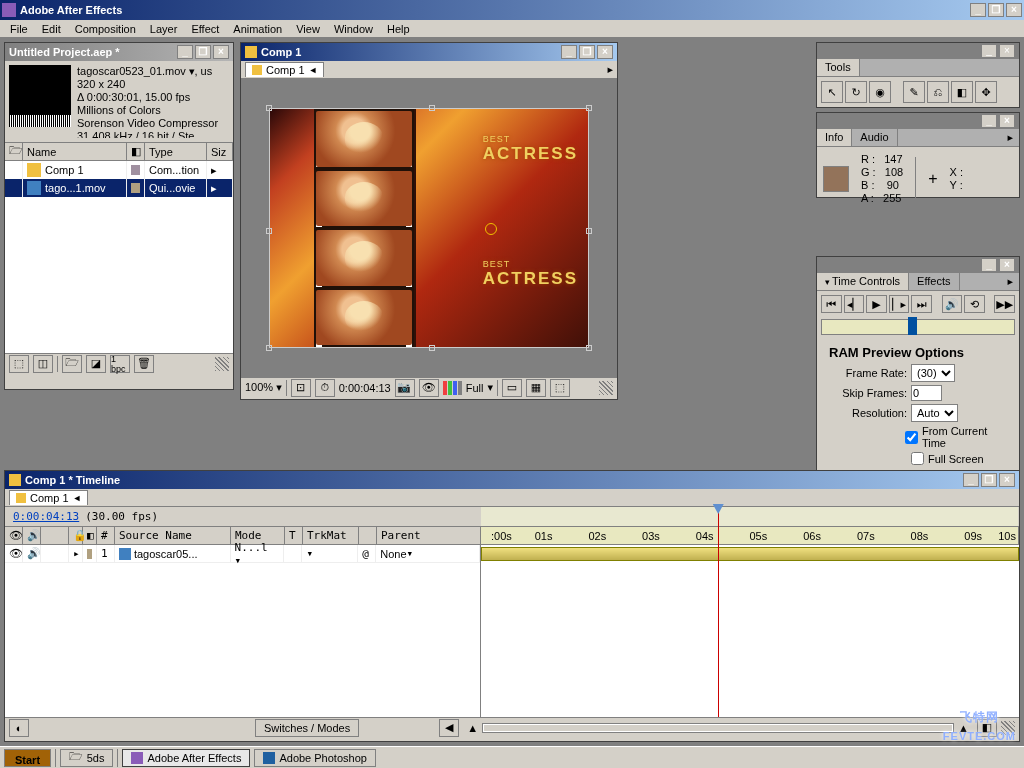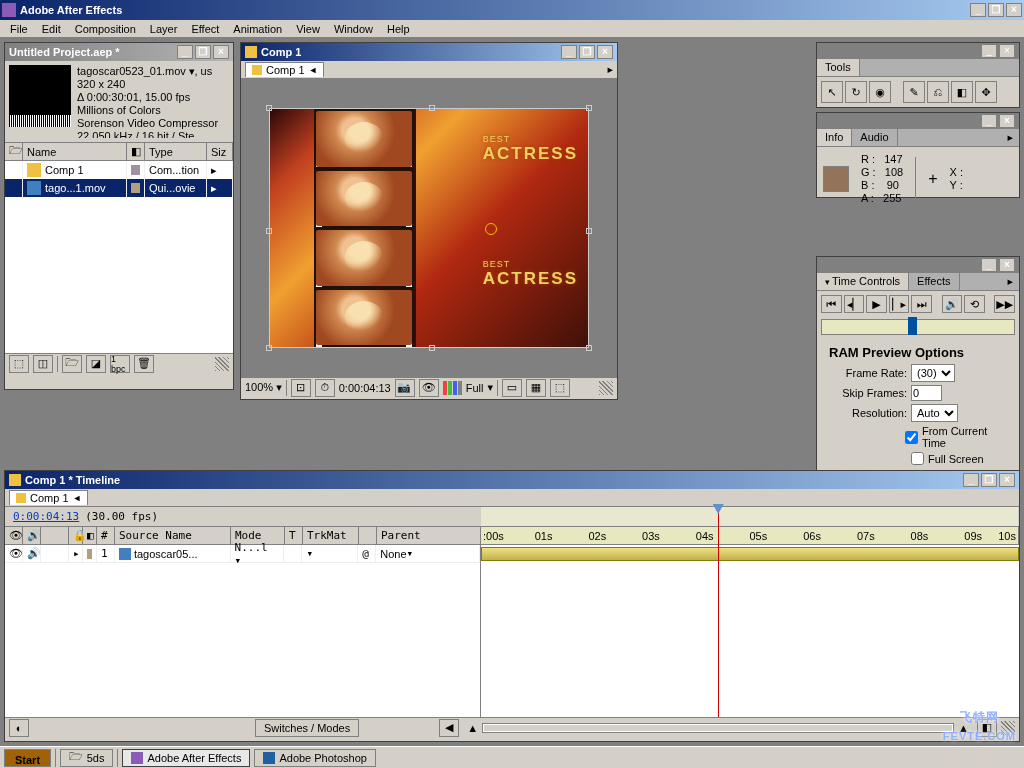--- a/index.html
+++ b/index.html
@@ -142,21 +142,21 @@
     </div>
     <div class="proj-info">
       <div class="proj-thumb">
           <div class="wave"></div>
         </div>
       <div class="proj-meta"><span>tagoscar0523_01.mov ▾, us</span>
 <span>320 x 240</span>
 <span>Δ 0:00:30:01, 15.00 fps</span>
 <span>Millions of Colors</span>
 <span>Sorenson Video Compressor</span>
-<span>22.050 kHz / 16 bit / Ste</span></div>
+<span>31.408 kHz / 16 bit / Ste</span></div>
     </div>
     <div class="proj-header">
       <div class="col" style="width:18px">🗁</div>
       <div class="col" style="width:104px">Name</div>
       <div class="col" style="width:18px">◧</div>
       <div class="col" style="width:62px">Type</div>
       <div class="col" style="flex:1">Siz</div>
     </div>
     <div class="proj-list" style="height:192px">
       <div class="proj-row">
@@ -427,21 +427,21 @@
       <div class="hcell" style="width:14px">◧</div>
       <div class="hcell" style="width:18px">#</div>
       <div class="hcell" style="width:116px">Source Name</div>
       <div class="hcell" style="width:54px">Mode</div>
       <div class="hcell" style="width:18px">T</div>
       <div class="hcell" style="width:56px">TrkMat</div>
       <div class="hcell" style="width:18px"></div>
       <div class="hcell" style="width:104px">Parent</div>
       <div class="hcell" style="flex:1;position:relative;background:#e8e8c0;padding:0">
         <div style="position:absolute;top:-20px;left:0;right:0;height:20px;background:#e8e8d0;border-bottom:1px solid #808080"></div>
-        <span class="lbl" style="position:absolute;left:2px">:00s</span>
+        <span class="lbl" style="position:absolute;left:10px">:00s</span>
         <span class="lbl" style="position:absolute;left:10%">01s</span>
         <span class="lbl" style="position:absolute;left:20%">02s</span>
         <span class="lbl" style="position:absolute;left:30%">03s</span>
         <span class="lbl" style="position:absolute;left:40%">04s</span>
         <span class="lbl" style="position:absolute;left:50%">05s</span>
         <span class="lbl" style="position:absolute;left:60%">06s</span>
         <span class="lbl" style="position:absolute;left:70%">07s</span>
         <span class="lbl" style="position:absolute;left:80%">08s</span>
         <span class="lbl" style="position:absolute;left:90%">09s</span>
         <span class="lbl" style="position:absolute;right:2px">10s</span>

